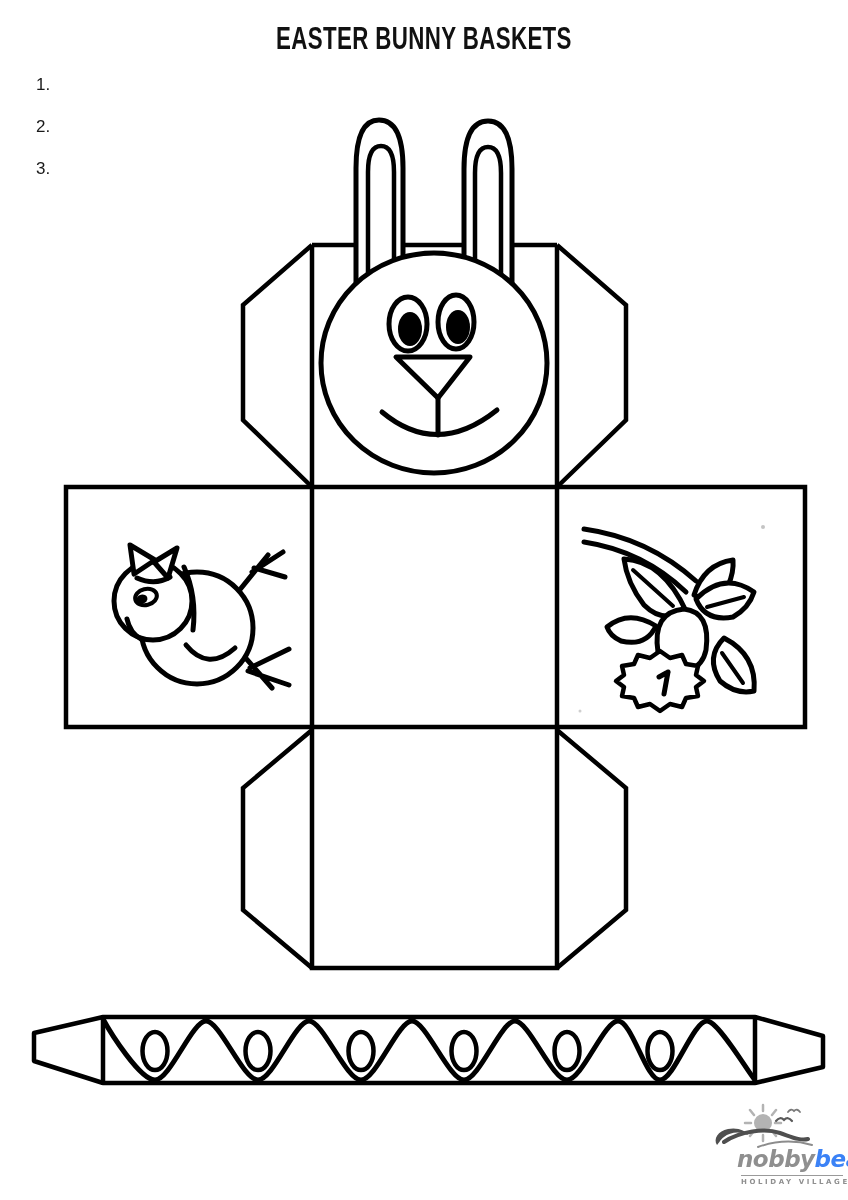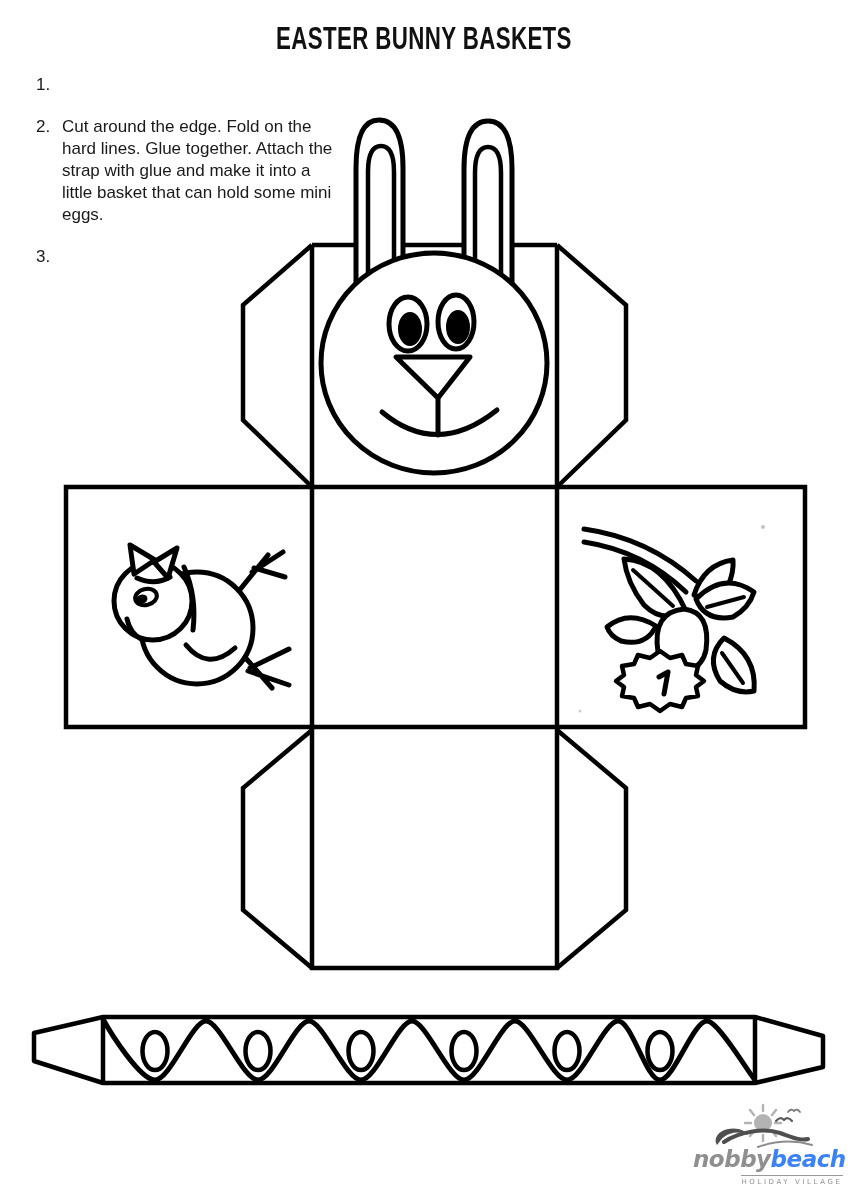--- a/index.html
+++ b/index.html
@@ -12,41 +12,40 @@
   .instructions{position:absolute;left:36px;top:74px;width:310px;
                 font-size:17px;line-height:22px;color:#191919;}
   .instr{display:flex;margin-bottom:20px;}
   .instr .num{flex:none;width:21px;margin-right:5px;}
   .instr .txt{width:276px;}
   svg.art{position:absolute;left:0;top:0;}
   .logo{position:absolute;left:680px;top:1095px;width:168px;height:102px;}
   .logo svg{position:absolute;left:0;top:0;}
   .brand{position:absolute;left:13px;top:51px;font-family:"DejaVu Sans",sans-serif;
          font-size:23px;font-style:italic;white-space:nowrap;letter-spacing:-.5px;}
-  .brand .gray{color:#8f8f8f;font-weight:600;}
+  .brand .gray{color:#8f8f8f;font-weight:600;margin-left:44px;}
   .brand .black{color:#3b82f6;font-weight:700;}
   .tagline{position:absolute;right:5px;top:80px;width:102px;text-align:center;
            border-top:1px solid #9a9a9a;padding-top:2px;
            font-size:7px;letter-spacing:2.6px;color:#8f8f8f;white-space:nowrap;
-           font-family:"DejaVu Sans",sans-serif;}
+           font-family:"DejaVu Sans",sans-serif;font-weight:bold;}
 </style>
 </head>
 <body>
 
 <div class="page">
 
   <div class="title">EASTER BUNNY BASKETS</div>
 
   <div class="instructions">
     <div class="instr">
       <span class="num">1.</span>
     </div>
     <div class="instr">
       <span class="num">2.</span>
-      <span class="txt">Cut around the edge. Fold on the hard lines. Glue together. Attach the strap with glue and make it into a little basket that can hold some mini eggs.</span>
     </div>
     <div class="instr">
       <span class="num">3.</span>
     </div>
   </div>
 
   <svg class="art" width="848" height="1200" viewBox="0 0 848 1200">
 
     <g stroke="#000" stroke-width="4.5" fill="none">
       <path d="M66,487 H805 V727 H66 Z"></path>

